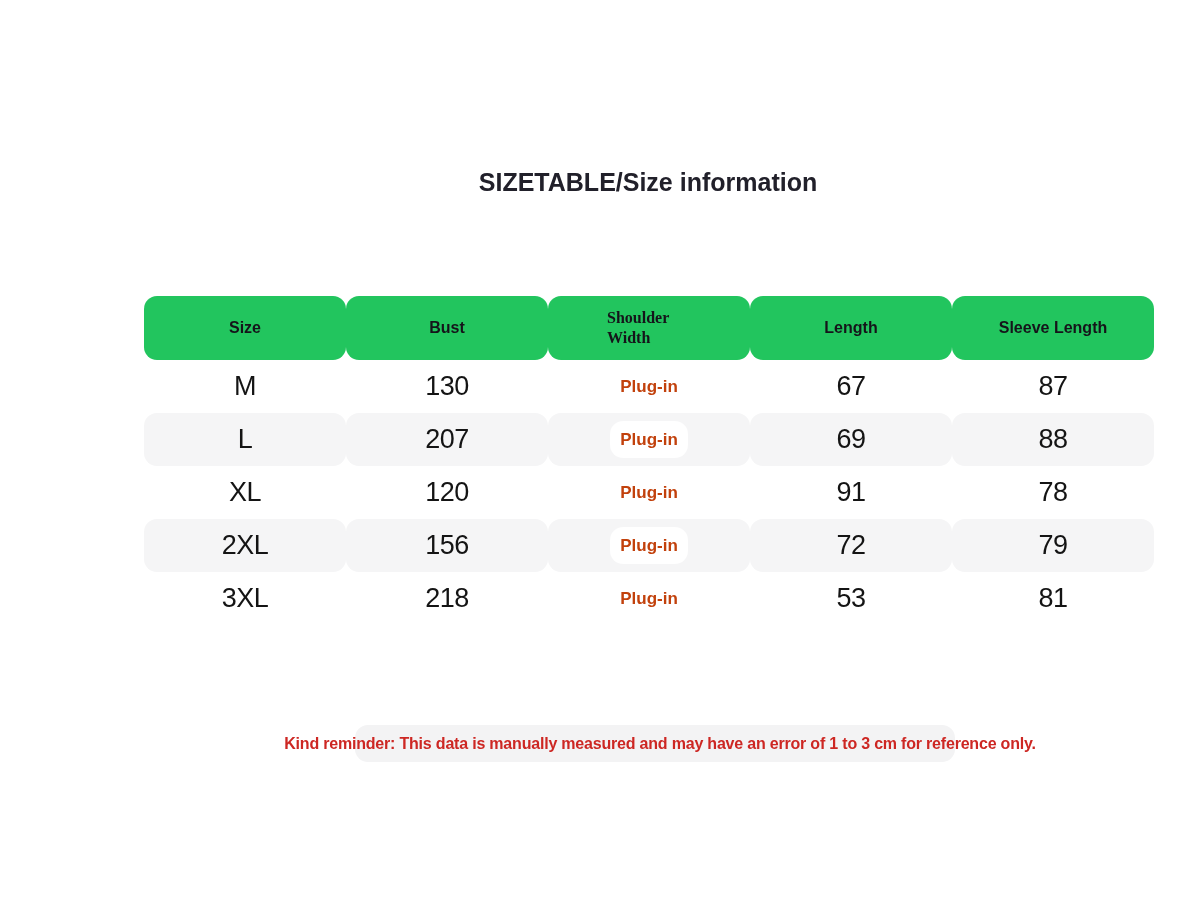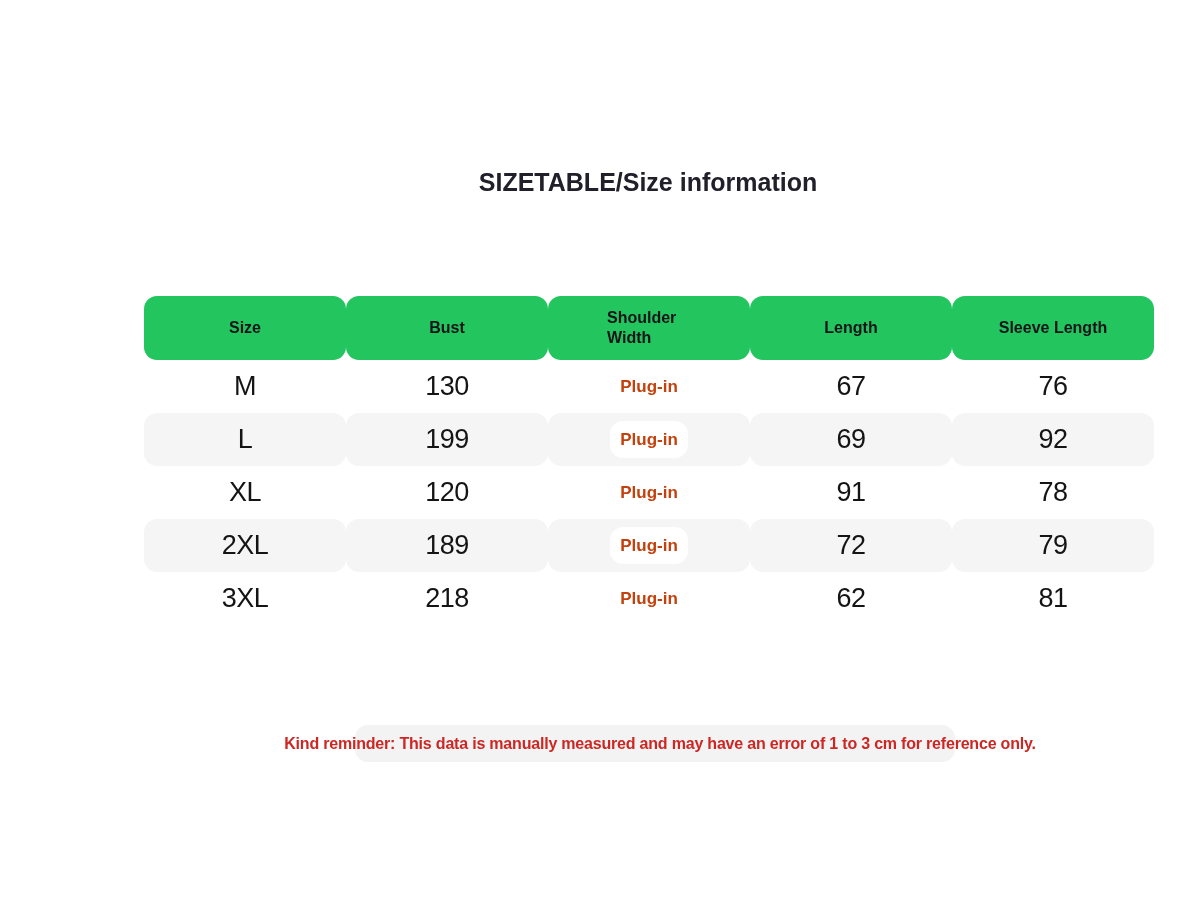--- a/index.html
+++ b/index.html
@@ -14,21 +14,21 @@
   }
 
   .size-table {
     position:absolute; left:96px; top:248px; width:1010px;
     border-collapse:collapse; table-layout:fixed;
   }
   .size-table th, .size-table td { text-align:center; vertical-align:middle; padding:0; }
   .size-table thead tr { height:55px; background:#22c55e; }
   .size-table th { font-size:16px; font-weight:700; color:#15141a; }
   .th-inner { display:inline-block; text-align:left; line-height:20px; }
-  .th-wrap { max-width:84px; }
+  .th-wrap { max-width:84px;font-family:Liberation Serif, serif; }
   .size-table tbody tr { height:53px; background:#ffffff; }
   .size-table tbody tr:nth-child(even) { background:#f5f5f6; }
   .size-cell, .num-cell {
     font-size:27px; font-weight:400; color:#141414; letter-spacing:-0.5px;
   }
   .plug-cell { font-size:17px; font-weight:600; color:#c2410c; }
   .plug-patch { background:rgba(255,255,255,0.92); padding:9px 10px; }
 
   .note-band { position:absolute; top:665px; left:0; width:100%; height:37px; }
   .note-patch {
@@ -57,48 +57,48 @@
         <th><span class="th-inner">Length</span></th>
         <th><span class="th-inner">Sleeve Length</span></th>
       </tr>
     </thead>
     <tbody>
       <tr>
         <td class="size-cell">M</td>
         <td class="num-cell">130</td>
         <td class="plug-cell"><span class="plug-patch">Plug-in</span></td>
         <td class="num-cell">67</td>
-        <td class="num-cell">76</td>
+        <td class="num-cell">87</td>
       </tr>
       <tr>
         <td class="size-cell">L</td>
-        <td class="num-cell">199</td>
+        <td class="num-cell">207</td>
         <td class="plug-cell"><span class="plug-patch">Plug-in</span></td>
         <td class="num-cell">69</td>
-        <td class="num-cell">92</td>
+        <td class="num-cell">88</td>
       </tr>
       <tr>
         <td class="size-cell">XL</td>
         <td class="num-cell">120</td>
         <td class="plug-cell"><span class="plug-patch">Plug-in</span></td>
         <td class="num-cell">91</td>
         <td class="num-cell">78</td>
       </tr>
       <tr>
         <td class="size-cell">2XL</td>
-        <td class="num-cell">189</td>
+        <td class="num-cell">156</td>
         <td class="plug-cell"><span class="plug-patch">Plug-in</span></td>
         <td class="num-cell">72</td>
         <td class="num-cell">79</td>
       </tr>
       <tr>
         <td class="size-cell">3XL</td>
         <td class="num-cell">218</td>
         <td class="plug-cell"><span class="plug-patch">Plug-in</span></td>
-        <td class="num-cell">62</td>
+        <td class="num-cell">53</td>
         <td class="num-cell">81</td>
       </tr>
     </tbody>
   </table>
 
   <div class="note-band">
     <div class="note-patch"></div>
     <div class="note-text">Kind reminder: This data is manually measured and may have an error of 1 to 3 cm for reference only.</div>
   </div>
 

